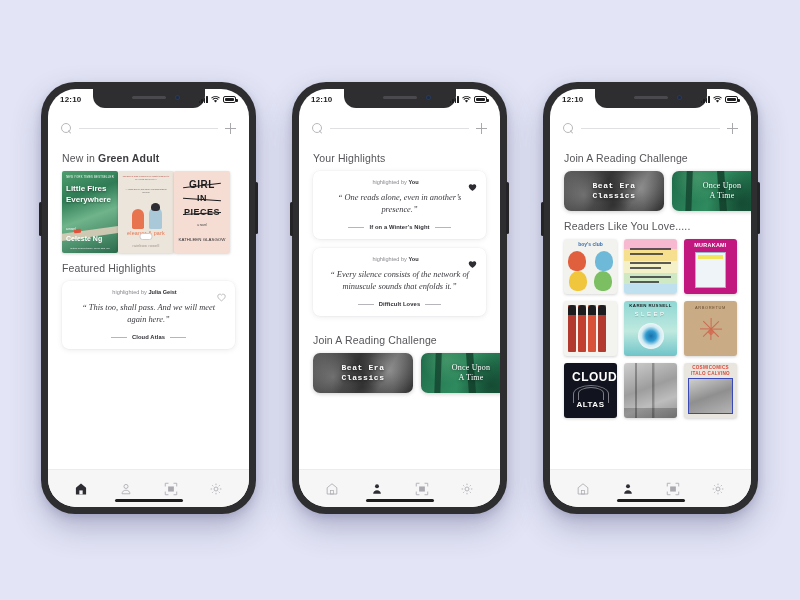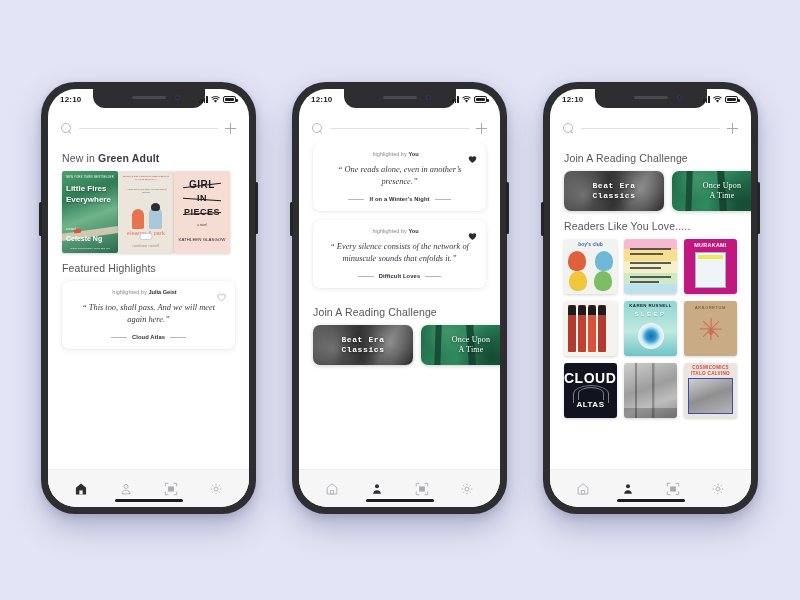--- a/index.html
+++ b/index.html
@@ -197,21 +197,21 @@
   .g5 .sl{position:absolute;top:10px;left:0;right:0;font-size:6px;letter-spacing:2.5px;color:#fff;text-shadow:0 1px 1px rgba(0,0,0,.25);}
   .g5 .eye{position:absolute;left:50%;top:22px;transform:translateX(-50%);width:26px;height:26px;border-radius:50%;
     background:radial-gradient(circle,#1a6fa8 0%,#2e9ad0 28%,#cfeaf2 52%,#eef7f8 70%, #9fd9dd 100%);}
   .g6{background:#c9ab86;}
   .g6 .ttl{position:absolute;top:4px;left:0;right:0;font-size:4px;letter-spacing:.6px;color:#6a4a2c;}
   .g6 .sun{position:absolute;left:50%;top:20px;transform:translateX(-50%);width:22px;height:22px;border-radius:50%;
     background:radial-gradient(circle,#d8755a 0%,#d8755a 18%,transparent 19%);
     box-shadow:0 0 0 0 transparent;}
   .g6 .ray{position:absolute;left:50%;top:50%;width:1.2px;height:11px;background:#cc6a50;transform-origin:top center;}
   .g7{background:#11131f;}
-  .g7 .t1{position:absolute;top:7px;left:0;right:16px;color:#fff;font-weight:bold;font-size:14px;letter-spacing:.5px;}
+  .g7 .t1{position:absolute;top:7px;left:0;right:16px;color:#fff;font-weight:bold;font-size:12px;letter-spacing:.5px;padding-left:8px;}
   .g7 .t2{position:absolute;bottom:9px;left:0;right:0;color:#fff;font-weight:bold;font-size:8px;letter-spacing:.5px;}
   .g7 .arc{position:absolute;left:50%;top:24px;transform:translateX(-50%);border:.6px solid rgba(255,255,255,.45);border-bottom:none;border-radius:50% 50% 0 0;}
   .g8{background:linear-gradient(160deg,#cfcfcf,#9d9d9d 45%,#bdbdbd 70%,#8e8e8e);}
   .g8::after{content:"";position:absolute;inset:0;
     background:
       linear-gradient(90deg, transparent 20%, rgba(0,0,0,.28) 21%, rgba(0,0,0,.28) 24%, transparent 25%),
       linear-gradient(90deg, transparent 52%, rgba(0,0,0,.25) 53%, rgba(0,0,0,.25) 57%, transparent 58%),
       linear-gradient(0deg, rgba(0,0,0,.22) 0 18%, transparent 19%);}
   .g9{background:#e9e6df;}
   .g9 .ttl{position:absolute;top:2px;left:0;right:0;font-size:4.6px;font-weight:bold;color:#d94a3a;line-height:5.6px;letter-spacing:.3px;}
@@ -391,20 +391,21 @@
         </div>
       </div>
 
       <div class="searchrow">
         <div class="mag"></div>
         <div class="sline" placeholder=""></div>
         <div class="plus"></div>
       </div>
 
       <div class="content">
+        <div class="sect-title">Your Highlights</div>
 
         <div class="cards">
           <div class="hcard">
             <div class="by">
               <span>highlighted by </span><b>You</b>
             </div>
             <div class="heart">
               <svg viewBox="0 0 20 18" width="9" height="9">
                   <path d="M10 16.5S1.6 11.2 1.6 6.2A4.6 4.6 0 0 1 10 3.6a4.6 4.6 0 0 1 8.4 2.6c0 5-8.4 10.3-8.4 10.3z" fill="#2d2d33"></path>
                 </svg>

